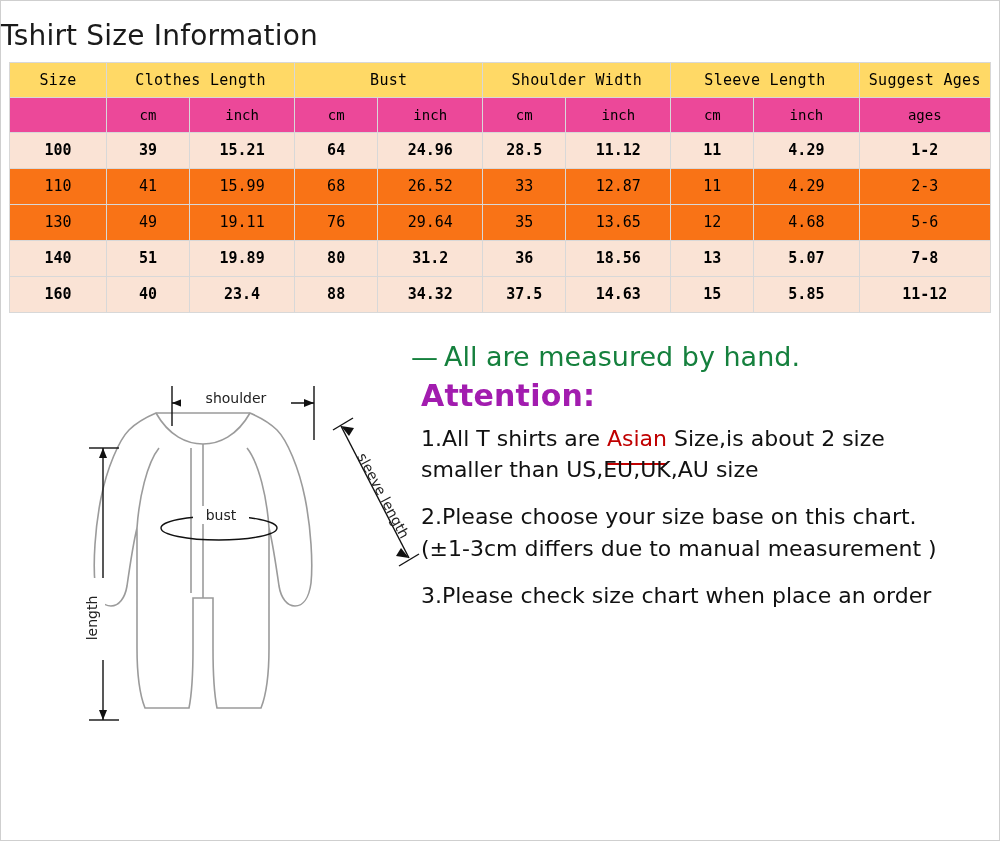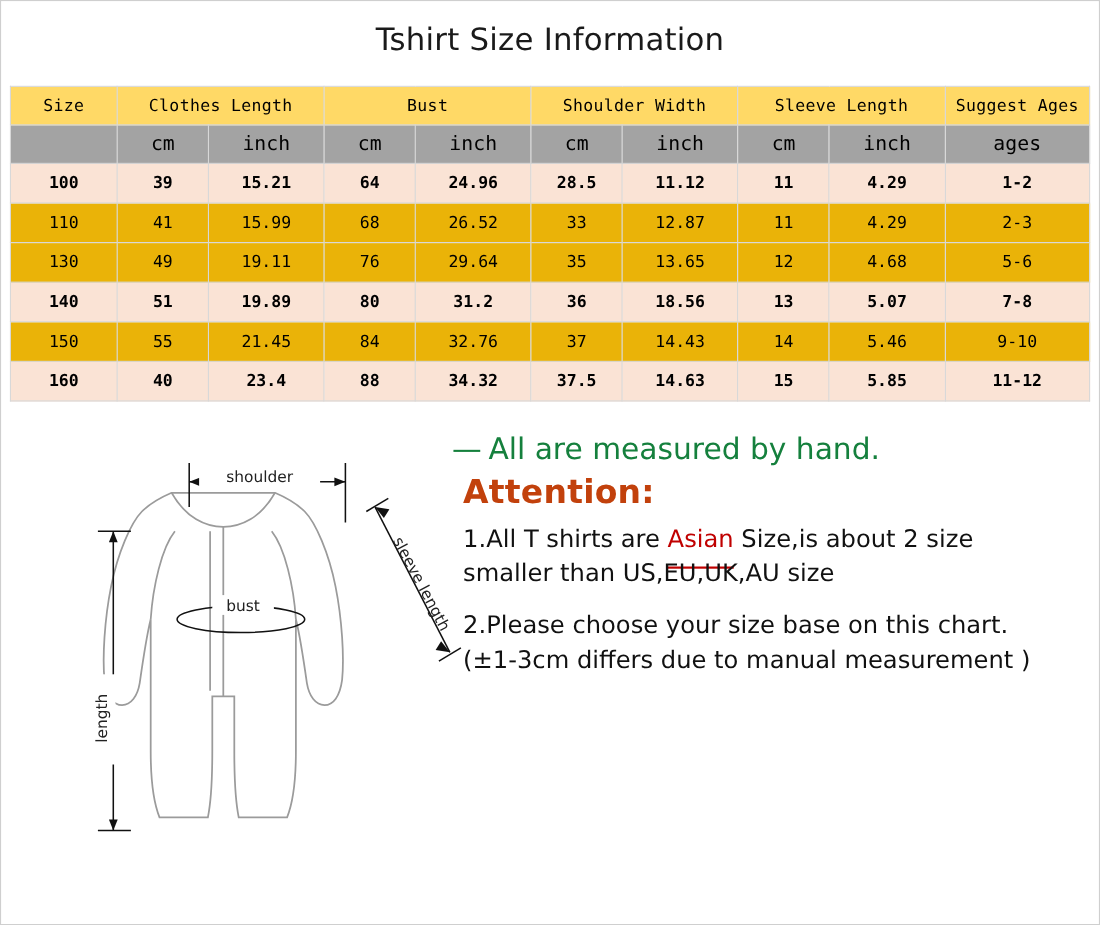--- a/index.html
+++ b/index.html
@@ -18,27 +18,26 @@
   .page {
     width: 1000px;
     height: 841px;
     position: relative;
     border: 1px solid #cfcfcf;
     box-sizing: border-box;
     background: #fff;
   }
   
   .title {
-    text-align: center;
     font-size: 28px;
     font-family: "DejaVu Sans", sans-serif;
     font-weight: 400;
     color: #1a1a1a;
     padding-top: 18px;
-    padding-bottom: 26px;
+    padding-bottom: 10px;
     letter-spacing: 0.2px;
   }
   
   table.size-table {
     border-collapse: collapse;
     width: 982px;
     margin: 0 auto;
     font-family: "DejaVu Sans Mono", monospace;
     font-size: 15px;
     table-layout: fixed;
@@ -53,51 +52,51 @@
     white-space: nowrap;
   }
   thead tr.head-main th {
     background: #ffd966;
     height: 34px;
     line-height: 34px;
     font-size: 15px;
     letter-spacing: 0.3px;
   }
   thead tr.head-units td {
-    background: #a3a3a3;
+    background: #ec4899;
     height: 34px;
     line-height: 34px;
-    font-size: 18px;
+    font-size: 14px;
   }
   tbody tr.odd td {
     background: #fae3d5;
     font-weight: bold;
   }
   tbody tr.even td {
-    background: #eab308;
+    background: #f97316;
   }
   tbody td {
     font-size: 15px;
   }
   
   col.c-size   { width: 96px; }
   col.c-num    { width: 82px; }
   col.c-inch   { width: 104px; }
   col.c-ages   { width: 130px; }
 
   
   .lower {
     position: relative;
     margin-top: 18px;
     height: 430px;
   }
   .figure {
     position: absolute;
     left: 40px;
-    top: 0;
+    top: 17px;
     width: 400px;
     height: 420px;
   }
   .notes {
     position: absolute;
     left: 410px;
     top: 10px;
     width: 580px;
   }
   .note-head {
@@ -107,21 +106,21 @@
     margin-bottom: 6px;
     white-space: nowrap;
   }
   .note-head .dash {
     display: inline-block;
     margin-right: 6px;
   }
   .attention {
     font-size: 30px;
     font-weight: bold;
-    color: #c2410c;
+    color: #a21caf;
     font-family: "DejaVu Sans", sans-serif;
     margin: 4px 0 10px 10px;
     letter-spacing: 0.2px;
   }
   .note-item {
     font-size: 22px;
     font-family: "DejaVu Sans", sans-serif;
     color: #111;
     margin: 0 0 16px 10px;
     line-height: 1.42;
@@ -222,32 +221,20 @@
         <td>51</td>
         <td>19.89</td>
         <td>80</td>
         <td>31.2</td>
         <td>36</td>
         <td>18.56</td>
         <td>13</td>
         <td>5.07</td>
         <td>7-8</td>
       </tr>
-      <tr class="even">
-        <td>150</td>
-        <td>55</td>
-        <td>21.45</td>
-        <td>84</td>
-        <td>32.76</td>
-        <td>37</td>
-        <td>14.43</td>
-        <td>14</td>
-        <td>5.46</td>
-        <td>9-10</td>
-      </tr>
       <tr class="odd">
         <td>160</td>
         <td>40</td>
         <td>23.4</td>
         <td>88</td>
         <td>34.32</td>
         <td>37.5</td>
         <td>14.63</td>
         <td>15</td>
         <td>5.85</td>
@@ -322,16 +309,17 @@
 
     <div class="notes">
       <div class="note-head">
         <span class="dash">—</span><span>All are measured by hand.</span>
       </div>
       <div class="attention">Attention:</div>
       <div class="note-item">
         <span>1.All T shirts are </span><span class="asian">Asian</span><span> Size,is about 2 size smaller than US,EU,UK,AU size</span>
       </div>
       <div class="note-item">2.Please choose your size base on this chart.(±1-3cm differs due to manual measurement )</div>
+      <div class="note-item">3.Please check size chart when place an order</div>
     </div>
 
   </div>
 </div>
 
 </body></html>

